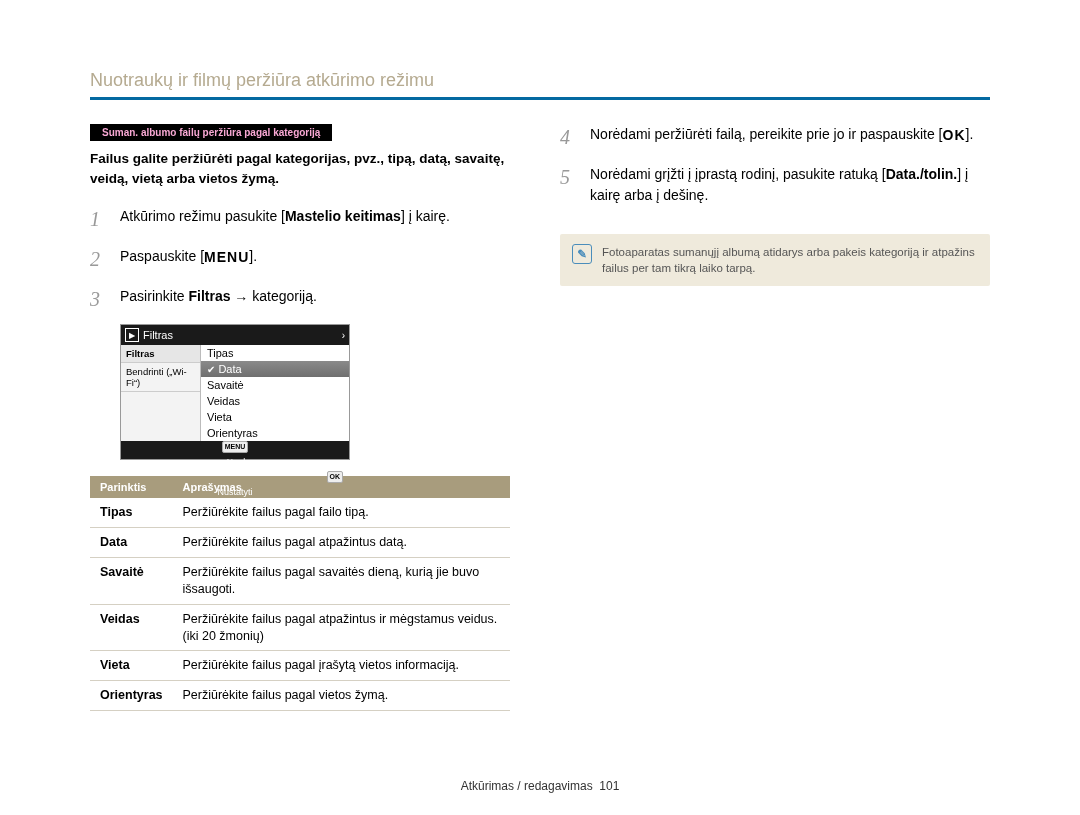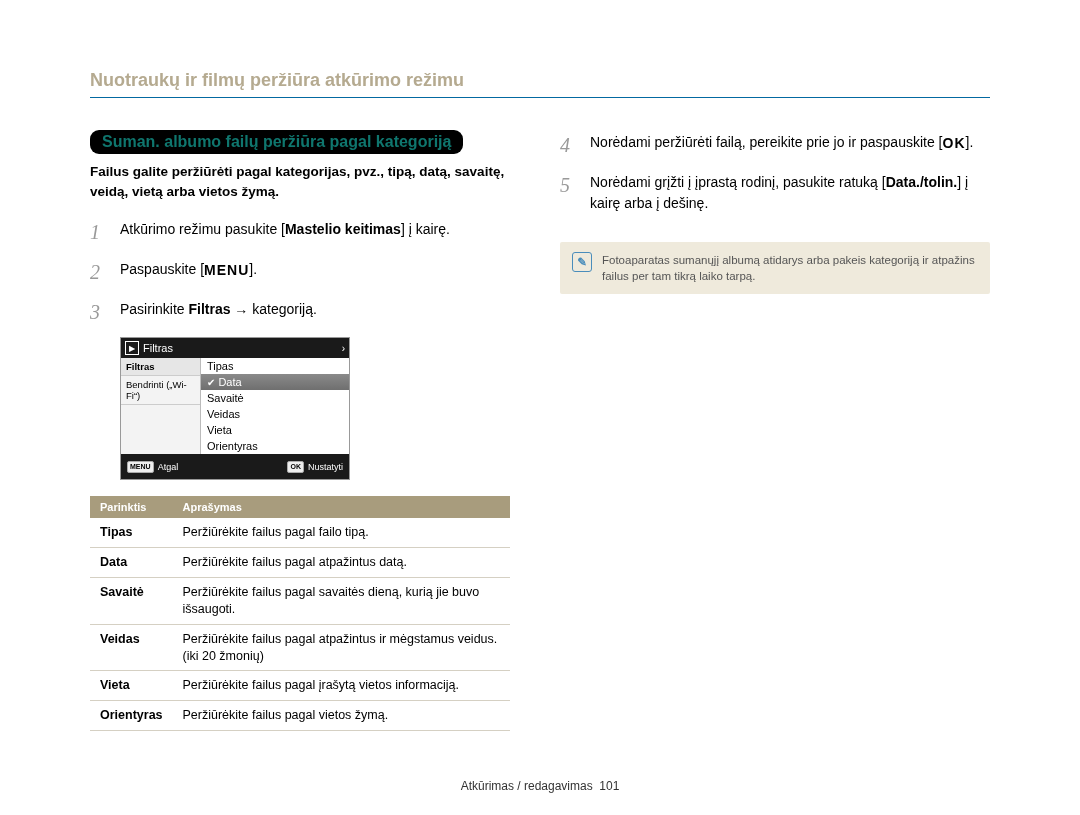--- a/index.html
+++ b/index.html
@@ -8,37 +8,37 @@
     background: #fff;
     color: #000;
     width: 1080px;
     height: 815px;
     padding: 70px 90px 30px 90px;
     position: relative;
   }
   .page-title {
     color: #b5aa90;
     font-size: 18px;
-    font-weight: 700;
-    border-bottom: 1px solid #0369a1;
+    font-weight: 400;
+    border-bottom: 3px solid #0369a1;
     padding-bottom: 6px;
-    margin-bottom: 32px;
+    margin-bottom: 22px;
   }
   .columns {
     display: flex;
     gap: 40px;
   }
   .col { flex: 1; }
   .pill {
     display: inline-block;
     background: #000;
-    color: #0f766e;
+    color: #f9a8d4;
     font-weight: bold;
-    font-size: 16px;
-    border-radius: 9px;
+    font-size: 10px;
+    border-radius: 0;
     padding: 3px 12px;
     margin-bottom: 8px;
   }
   .intro-text {
     font-size: 13.5px;
     line-height: 1.45;
     margin-bottom: 16px;
     font-weight: bold;
   }
   .step {
@@ -110,25 +110,26 @@
     font-size: 11px;
   }
   .device-right .row.sel {
     background: linear-gradient(#8a8a8a,#6f6f6f);
     color: #fff;
   }
   .device-bottom {
     display: flex;
     background: #1a1a1a;
     color: #fff;
-    height: 25px;
+    height: 18px;
     align-items: center;
     padding: 0 6px;
     font-size: 9px;
     gap: 4px;
+    flex-direction: column;
   }
   .kbd {
     display:inline-block;
     border:1px solid #aaa;
     background:#eee;
     color:#000;
     font-size:7px;
     padding:0 2px;
     border-radius:2px;
     line-height:10px;

